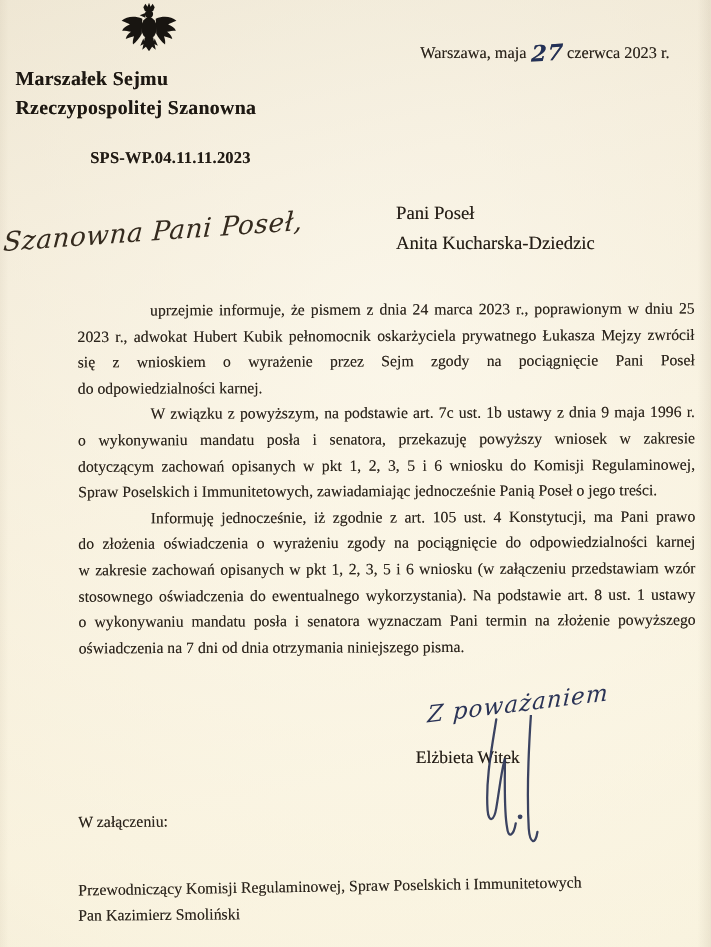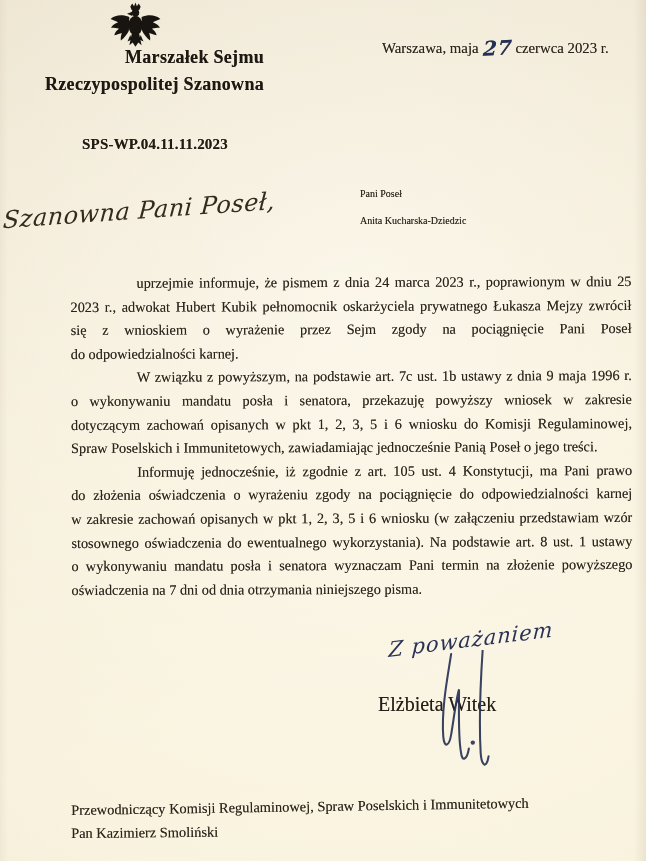--- a/index.html
+++ b/index.html
@@ -10,55 +10,55 @@
       linear-gradient(to left, rgba(120,100,70,0.10), rgba(120,100,70,0) 12px),
       linear-gradient(to right, rgba(120,100,70,0.06), rgba(120,100,70,0) 8px),
       radial-gradient(130% 100% at 55% 35%, rgba(255,253,245,0.55) 0%, rgba(240,230,208,0.30) 70%, rgba(214,199,170,0.30) 100%),
       linear-gradient(168deg,#ebe3cf 0%,#f2ead7 22%,#f8f1dd 50%,#fcf7e4 78%,#fdf9e6 100%);
   }
   .abs{position:absolute;}
   .ink{color:#2b241c;text-shadow:0 0 0.5px rgba(43,36,28,0.55);}
 
   
   .eagle{left:106px;top:2px;width:58px;height:47px;}
-  .sender{left:14px;top:44px;width:250px;text-align:right;
+  .sender{left:14px;top:58px;width:250px;text-align:left;
     font-weight:700;font-size:18px;line-height:27px;color:#1d1812;
     letter-spacing:0.3px;text-shadow:0 0 0.5px rgba(29,24,18,0.6);}
   .ref{left:82px;top:136px;font-weight:700;font-size:15px;color:#211b14;
     letter-spacing:0.2px;text-shadow:0 0 0.5px rgba(33,27,20,0.6);}
 
   
   .dateline{left:382px;top:36px;width:256px;font-size:14.8px;white-space:nowrap;}
   .dateline .hand-day{
     display:inline-block;font-family:"DejaVu Serif",serif;font-style:italic;
     font-weight:700;font-size:20px;color:#233158;transform:rotate(-3deg) skewX(-6deg);
     margin:0 3px 0 4px;vertical-align:-2px;letter-spacing:1px;}
 
   
-  .addressee{left:360px;top:180px;font-size:10px;line-height:27px;color:#241d16;}
+  .addressee{left:360px;top:180px;font-size:17px;line-height:27px;color:#241d16;}
 
   
   .salutation{
     left:4px;top:206px;width:260px;
     font-family:"DejaVu Serif",serif;font-style:italic;font-size:24px;
     color:#342a1e;transform:rotate(-4deg) skewX(-8deg);transform-origin:left top;
     letter-spacing:0.5px;white-space:nowrap;}
 
   
   .body-block{left:71px;top:271px;width:561px;font-size:14.3px;transform:rotate(-0.2deg);}
   .ln{height:23.6px;line-height:23.6px;overflow:hidden;}
   .just{text-align:justify;text-align-last:justify;}
   .ind{padding-left:66px;}
 
   
   .valediction{
     left:388px;top:638px;font-family:"DejaVu Serif",serif;font-style:italic;
     font-size:21px;color:#2a3356;transform:rotate(-7deg) skewX(-10deg);
     transform-origin:left bottom;letter-spacing:1px;white-space:nowrap;}
-  .signer{left:378px;top:681px;font-size:20px;color:#241d16;margin-top:12px;}
+  .signer{left:378px;top:681px;font-size:16px;color:#241d16;}
   .signature{left:420px;top:650px;width:82px;height:128px;}
 
   
   .enclosure{left:71px;top:737px;font-size:14.4px;line-height:22.5px;transform:rotate(-0.4deg);transform-origin:left top;}
   .cc{left:71px;top:799px;font-size:14.4px;line-height:23px;transform-origin:left top;}
   .cc .tilt1{transform:rotate(-0.9deg);transform-origin:left top;}
   .cc .tilt2{transform:rotate(-0.5deg);transform-origin:left top;}
 </style>
 </head>
 <body>
@@ -123,20 +123,21 @@
     <svg width="82" height="128" viewBox="0 0 80 130" xmlns="http://www.w3.org/2000/svg">
       <g stroke="#2a3356" stroke-width="2.1" fill="none" stroke-linecap="round" opacity="0.92">
         <path d="M30 4 C26 30 20 60 22 88 C23 100 28 98 30 86 C33 68 35 50 38 40 C38 62 37 88 40 104 C41 114 46 112 48 100"></path>
         <path d="M62 0 C60 30 58 70 60 105 C61 118 66 121 68 108"></path>
       </g>
       <circle cx="52" cy="94" r="2.2" fill="#2a3356" opacity="0.92"></circle>
     </svg>
   </div>
 
   <div class="abs enclosure ink">
+    <div>W załączeniu:</div>
   </div>
 
   <div class="abs cc ink">
     <div class="tilt1">Przewodniczący Komisji Regulaminowej, Spraw Poselskich i Immunitetowych</div>
     <div class="tilt2">Pan Kazimierz Smoliński</div>
   </div>
 
 </div>
 
 </body></html>

